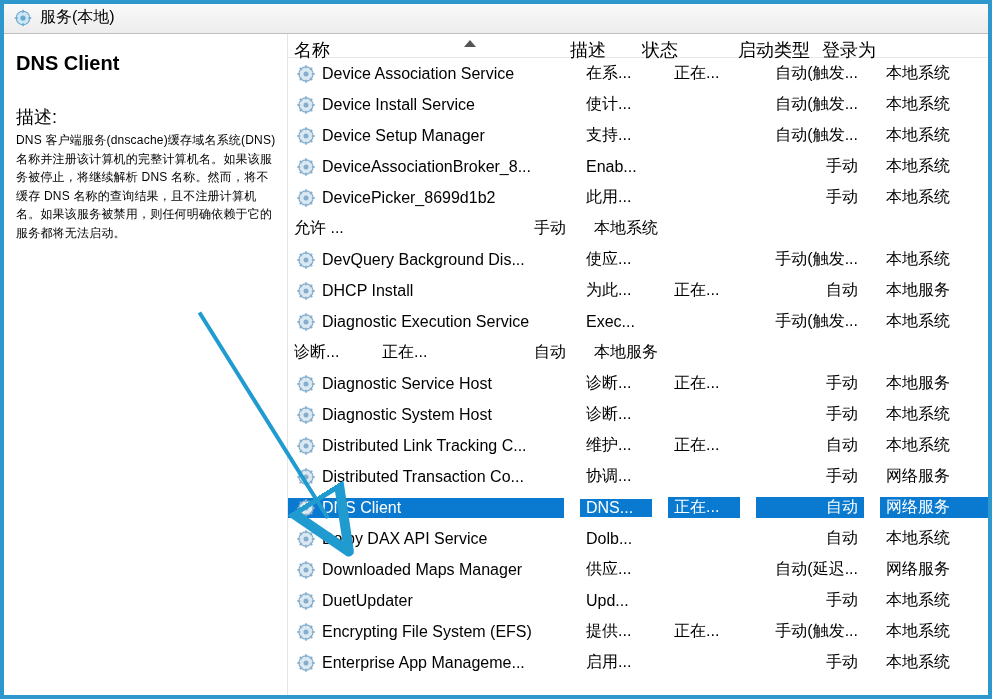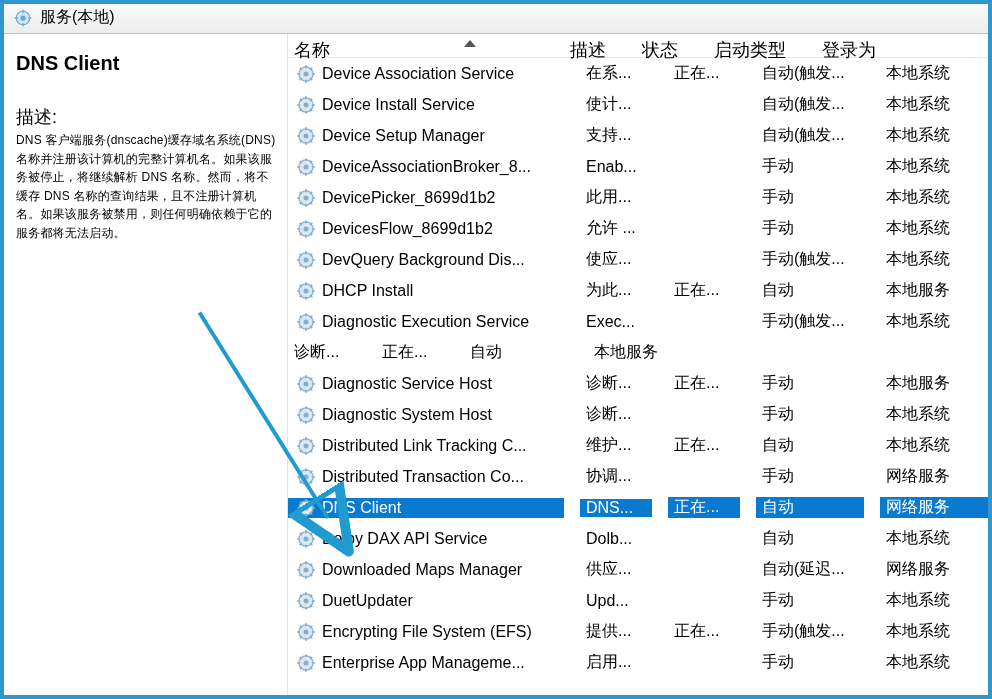--- a/index.html
+++ b/index.html
@@ -51,21 +51,21 @@
     height: 24px;
     padding-top: 8px;
     font-size: 18px;
     color: #000;
     border-bottom: 1px solid #e8e8e8;
   }
   .col-header > div { padding: 4px 6px; }
   .c-name   { width: 276px; padding-left: 8px; display:flex; align-items:center; gap:6px;}
   .c-desc   { width: 72px; }
   .c-status { width: 72px; }
-  .c-start  { width: 108px; }
+  .c-start  { width: 108px; text-align: right; }
   .c-logon  { width: 108px; }
   .sort-caret {
     position:absolute;
     left: 460px;
     top: 36px;
     width:0;height:0;
     border-left:6px solid transparent;
     border-right:6px solid transparent;
     border-bottom:7px solid #555;
   }
@@ -260,39 +260,20 @@
                 </svg>
               </span>
               <span>DevicePicker_8699d1b2</span>
             </div>
             <div class="c-desc">此用...</div>
             <div class="c-status"></div>
             <div class="c-start">手动</div>
             <div class="c-logon">本地系统</div>
           </div>
           <div class="row">
-            <div class="c-name">
-              <span class="gear-icon">
-                <svg viewBox="0 0 24 24">
-                  <circle cx="12" cy="12" r="8.5" fill="#dbe9f2" stroke="#86aecc" stroke-width="1.4"></circle>
-                  <circle cx="12" cy="12" r="3" fill="#86aecc"></circle>
-                  <g stroke="#86aecc" stroke-width="2">
-                    <line x1="12" y1="1.5" x2="12" y2="5"></line>
-                    <line x1="12" y1="19" x2="12" y2="22.5"></line>
-                    <line x1="1.5" y1="12" x2="5" y2="12"></line>
-                    <line x1="19" y1="12" x2="22.5" y2="12"></line>
-                    <line x1="4.5" y1="4.5" x2="7" y2="7"></line>
-                    <line x1="17" y1="17" x2="19.5" y2="19.5"></line>
-                    <line x1="19.5" y1="4.5" x2="17" y2="7"></line>
-                    <line x1="4.5" y1="19.5" x2="7" y2="17"></line>
-                  </g>
-                </svg>
-              </span>
-              <span>DevicesFlow_8699d1b2</span>
-            </div>
             <div class="c-desc">允许 ...</div>
             <div class="c-status"></div>
             <div class="c-start">手动</div>
             <div class="c-logon">本地系统</div>
           </div>
           <div class="row">
             <div class="c-name">
               <span class="gear-icon">
                 <svg viewBox="0 0 24 24">
                   <circle cx="12" cy="12" r="8.5" fill="#dbe9f2" stroke="#86aecc" stroke-width="1.4"></circle>

